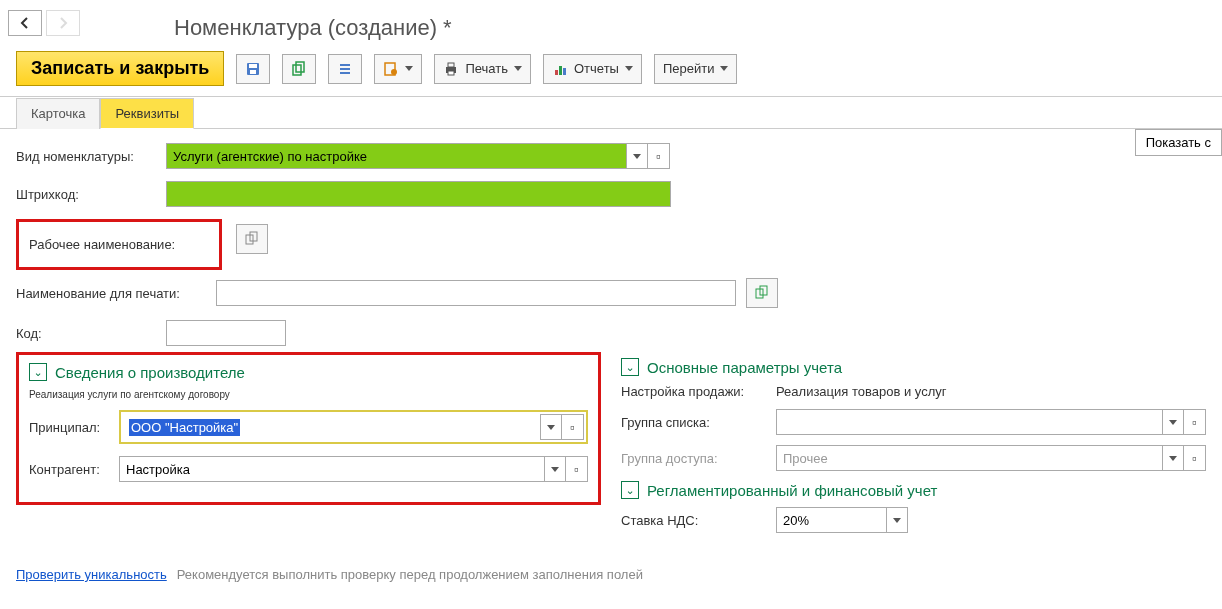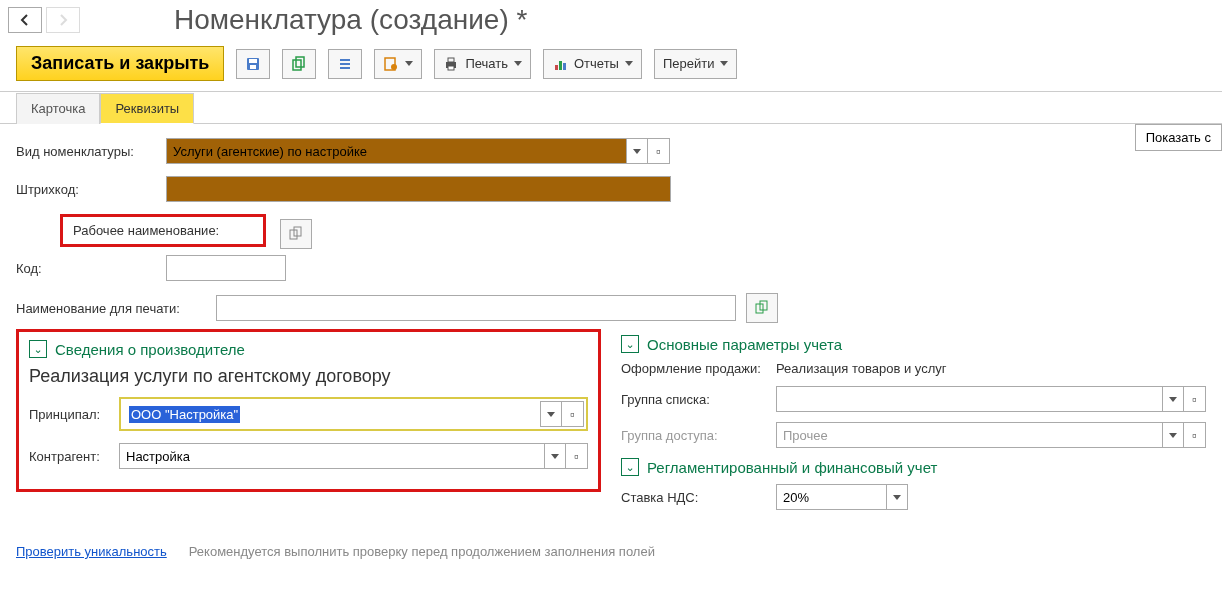--- a/index.html
+++ b/index.html
@@ -1,48 +1,48 @@
 <!DOCTYPE html>
 <html><head>
 <meta charset="utf-8">
 <style>
 * { box-sizing: border-box; margin: 0; padding: 0; }
 body { font-family: Arial, sans-serif; font-size: 13px; color: #333; background: #fff; width: 1222px; }
 .top-nav { display: flex; align-items: center; padding: 4px 8px; gap: 4px; }
 .nav-btn { width: 34px; height: 26px; border: 1px solid #aaa; background: #fff; display: flex; align-items: center; justify-content: center; cursor: pointer; }
 .nav-btn.disabled { opacity: 0.4; }
-.page-title { font-size: 28px; color: #555; margin-left: 90px; }
+.page-title { font-size: 22px; color: #555; margin-left: 90px; margin-top: 11px; }
 .toolbar { display: flex; align-items: center; gap: 12px; padding: 6px 16px 10px; border-bottom: 1px solid #ccc; }
 .btn-primary { background: linear-gradient(#ffe56b, #ffd21f); border: 1px solid #b89600; padding: 6px 14px; font-weight: bold; font-size: 18px; cursor: pointer; }
 .btn-icon { width: 34px; height: 30px; border: 1px solid #aaa; background: #f7f7f7; display: flex; align-items: center; justify-content: center; cursor: pointer; }
 .btn-dropdown { height: 30px; border: 1px solid #aaa; background: #f7f7f7; display: flex; align-items: center; padding: 0 8px; gap: 6px; cursor: pointer; font-size: 13px; }
 .arrow-down { width: 0; height: 0; border-left: 4px solid transparent; border-right: 4px solid transparent; border-top: 5px solid #555; }
 .tabs { display: flex; padding: 0 16px; border-bottom: 1px solid #ccc; }
 .tab { padding: 7px 14px; border: 1px solid #ccc; border-bottom: none; background: #f4f4f4; cursor: pointer; font-size: 13px; color: #555; position: relative; top: 1px; }
 .tab.active { background: #fde047; border-bottom: 1px solid #fff; color: #333; }
 .content { padding: 14px 16px; position: relative; }
 .form-row { display: flex; align-items: center; margin-bottom: 12px; }
 .label { width: 150px; font-size: 13px; color: #333; }
 .input-field { height: 26px; border: 1px solid #aaa; padding: 0 6px; font-size: 13px; background: #fff; }
 .input-select { display: flex; }
 .input-select .input-field { border-right: none; }
 .select-btn { width: 22px; height: 26px; border: 1px solid #aaa; background: #fff; display: flex; align-items: center; justify-content: center; cursor: pointer; }
 .select-btn + .select-btn { border-left: none; }
-.highlighted-field { background: #a16207; }
+.highlighted-field { background: #84cc16; }
 .action-btn { width: 32px; height: 30px; border: 1px solid #aaa; background: #f7f7f7; display: flex; align-items: center; justify-content: center; cursor: pointer; margin-left: 10px; }
 .columns { display: flex; gap: 20px; margin-top: 8px; }
 .col { flex: 1; min-width: 0; }
 .red-box { border: 3px solid #d91515; padding: 8px 10px 12px; margin-top: -6px; }
 .section-header { display: flex; align-items: center; gap: 8px; color: #0a7a4a; font-size: 15px; margin-bottom: 8px; cursor: pointer; }
 .section-toggle { width: 18px; height: 18px; border: 1px solid #0a7a4a; display: flex; align-items: center; justify-content: center; color: #0a7a4a; font-size: 11px; }
-.section-subtitle { font-size: 18px; color: #333; margin-bottom: 10px; }
+.section-subtitle { font-size: 10px; color: #333; margin-bottom: 10px; }
 .yellow-box { border: 2px solid #d9c946; padding: 2px; }
 .selected-text { background: #2962d9; color: #fff; padding: 1px 2px; }
 .link { color: #1155cc; text-decoration: underline; cursor: pointer; }
-.footer-row { display: flex; align-items: center; gap: 22px; padding: 10px 16px; font-size: 13px; }
+.footer-row { display: flex; align-items: center; gap: 10px; padding: 10px 16px; font-size: 13px; }
 .show-all-btn { position: absolute; right: 0; top: 0; border: 1px solid #aaa; padding: 5px 10px; background: #fff; cursor: pointer; font-size: 13px; }
 .dim-label { color: #999; }
 .right-field-row { display: flex; align-items: center; margin-bottom: 10px; }
 .right-label { width: 155px; font-size: 13px; }
 .svg-icon { width: 16px; height: 16px; }
 </style>
 </head>
 <body>
 
 <div class="top-nav">
@@ -129,46 +129,46 @@
         </div>
       <div class="select-btn">▫</div>
     </div>
   </div>
 
   <div class="form-row">
     <div class="label">Штрихкод:</div>
     <input class="input-field highlighted-field" style="width: 505px;">
   </div>
 
-  <div style="border:3px solid #d91515; padding:6px 10px; margin-bottom:8px; display:inline-block;margin-left:44px;">
+  <div style="border:3px solid #d91515; padding:15px 10px; margin-bottom:8px; display:inline-block;">
     <div class="form-row" style="margin-bottom:0">
       <div class="label" style="width:180px">Рабочее наименование:</div>
     </div>
   </div>
   <span class="action-btn" style="display:inline-flex;vertical-align:top;margin-top:5px">
       <svg class="svg-icon" viewBox="0 0 16 16">
         <rect x="2" y="4" width="7" height="9" fill="none" stroke="#888"></rect>
         <rect x="6" y="1" width="7" height="9" fill="none" stroke="#888"></rect>
       </svg>
     </span>
-
-  <div class="form-row">
-    <div class="label">Код:</div>
-    <input class="input-field" style="width: 120px;">
-  </div>
 
   <div class="form-row">
     <div class="label" style="width:200px">Наименование для печати:</div>
     <input class="input-field" style="width: 520px;">
     <div class="action-btn">
         <svg class="svg-icon" viewBox="0 0 16 16">
           <rect x="2" y="4" width="7" height="9" fill="none" stroke="#2a9d4a"></rect>
           <rect x="6" y="1" width="7" height="9" fill="none" stroke="#2a9d4a"></rect>
         </svg>
       </div>
+  </div>
+
+  <div class="form-row">
+    <div class="label">Код:</div>
+    <input class="input-field" style="width: 120px;">
   </div>
 
   <div class="columns">
     <div class="col">
       <div class="red-box">
         <div class="section-header">
           <div class="section-toggle">⌄</div>
           <span>Сведения о производителе</span>
         </div>
         <div class="section-subtitle">Реализация услуги по агентскому договору</div>
@@ -201,21 +201,21 @@
       </div>
     </div>
 
     <div class="col">
       <div class="section-header">
         <div class="section-toggle">⌄</div>
         <span>Основные параметры учета</span>
       </div>
 
       <div class="right-field-row">
-        <div class="right-label">Оформление продажи:</div>
+        <div class="right-label">Настройка продажи:</div>
         <div>Реализация товаров и услуг</div>
       </div>
 
       <div class="right-field-row">
         <div class="right-label">Группа списка:</div>
         <div class="input-select" style="flex:1">
           <input class="input-field" style="flex: 1 1 0%;">
           <div class="select-btn">
               <div class="arrow-down"></div>
             </div>

